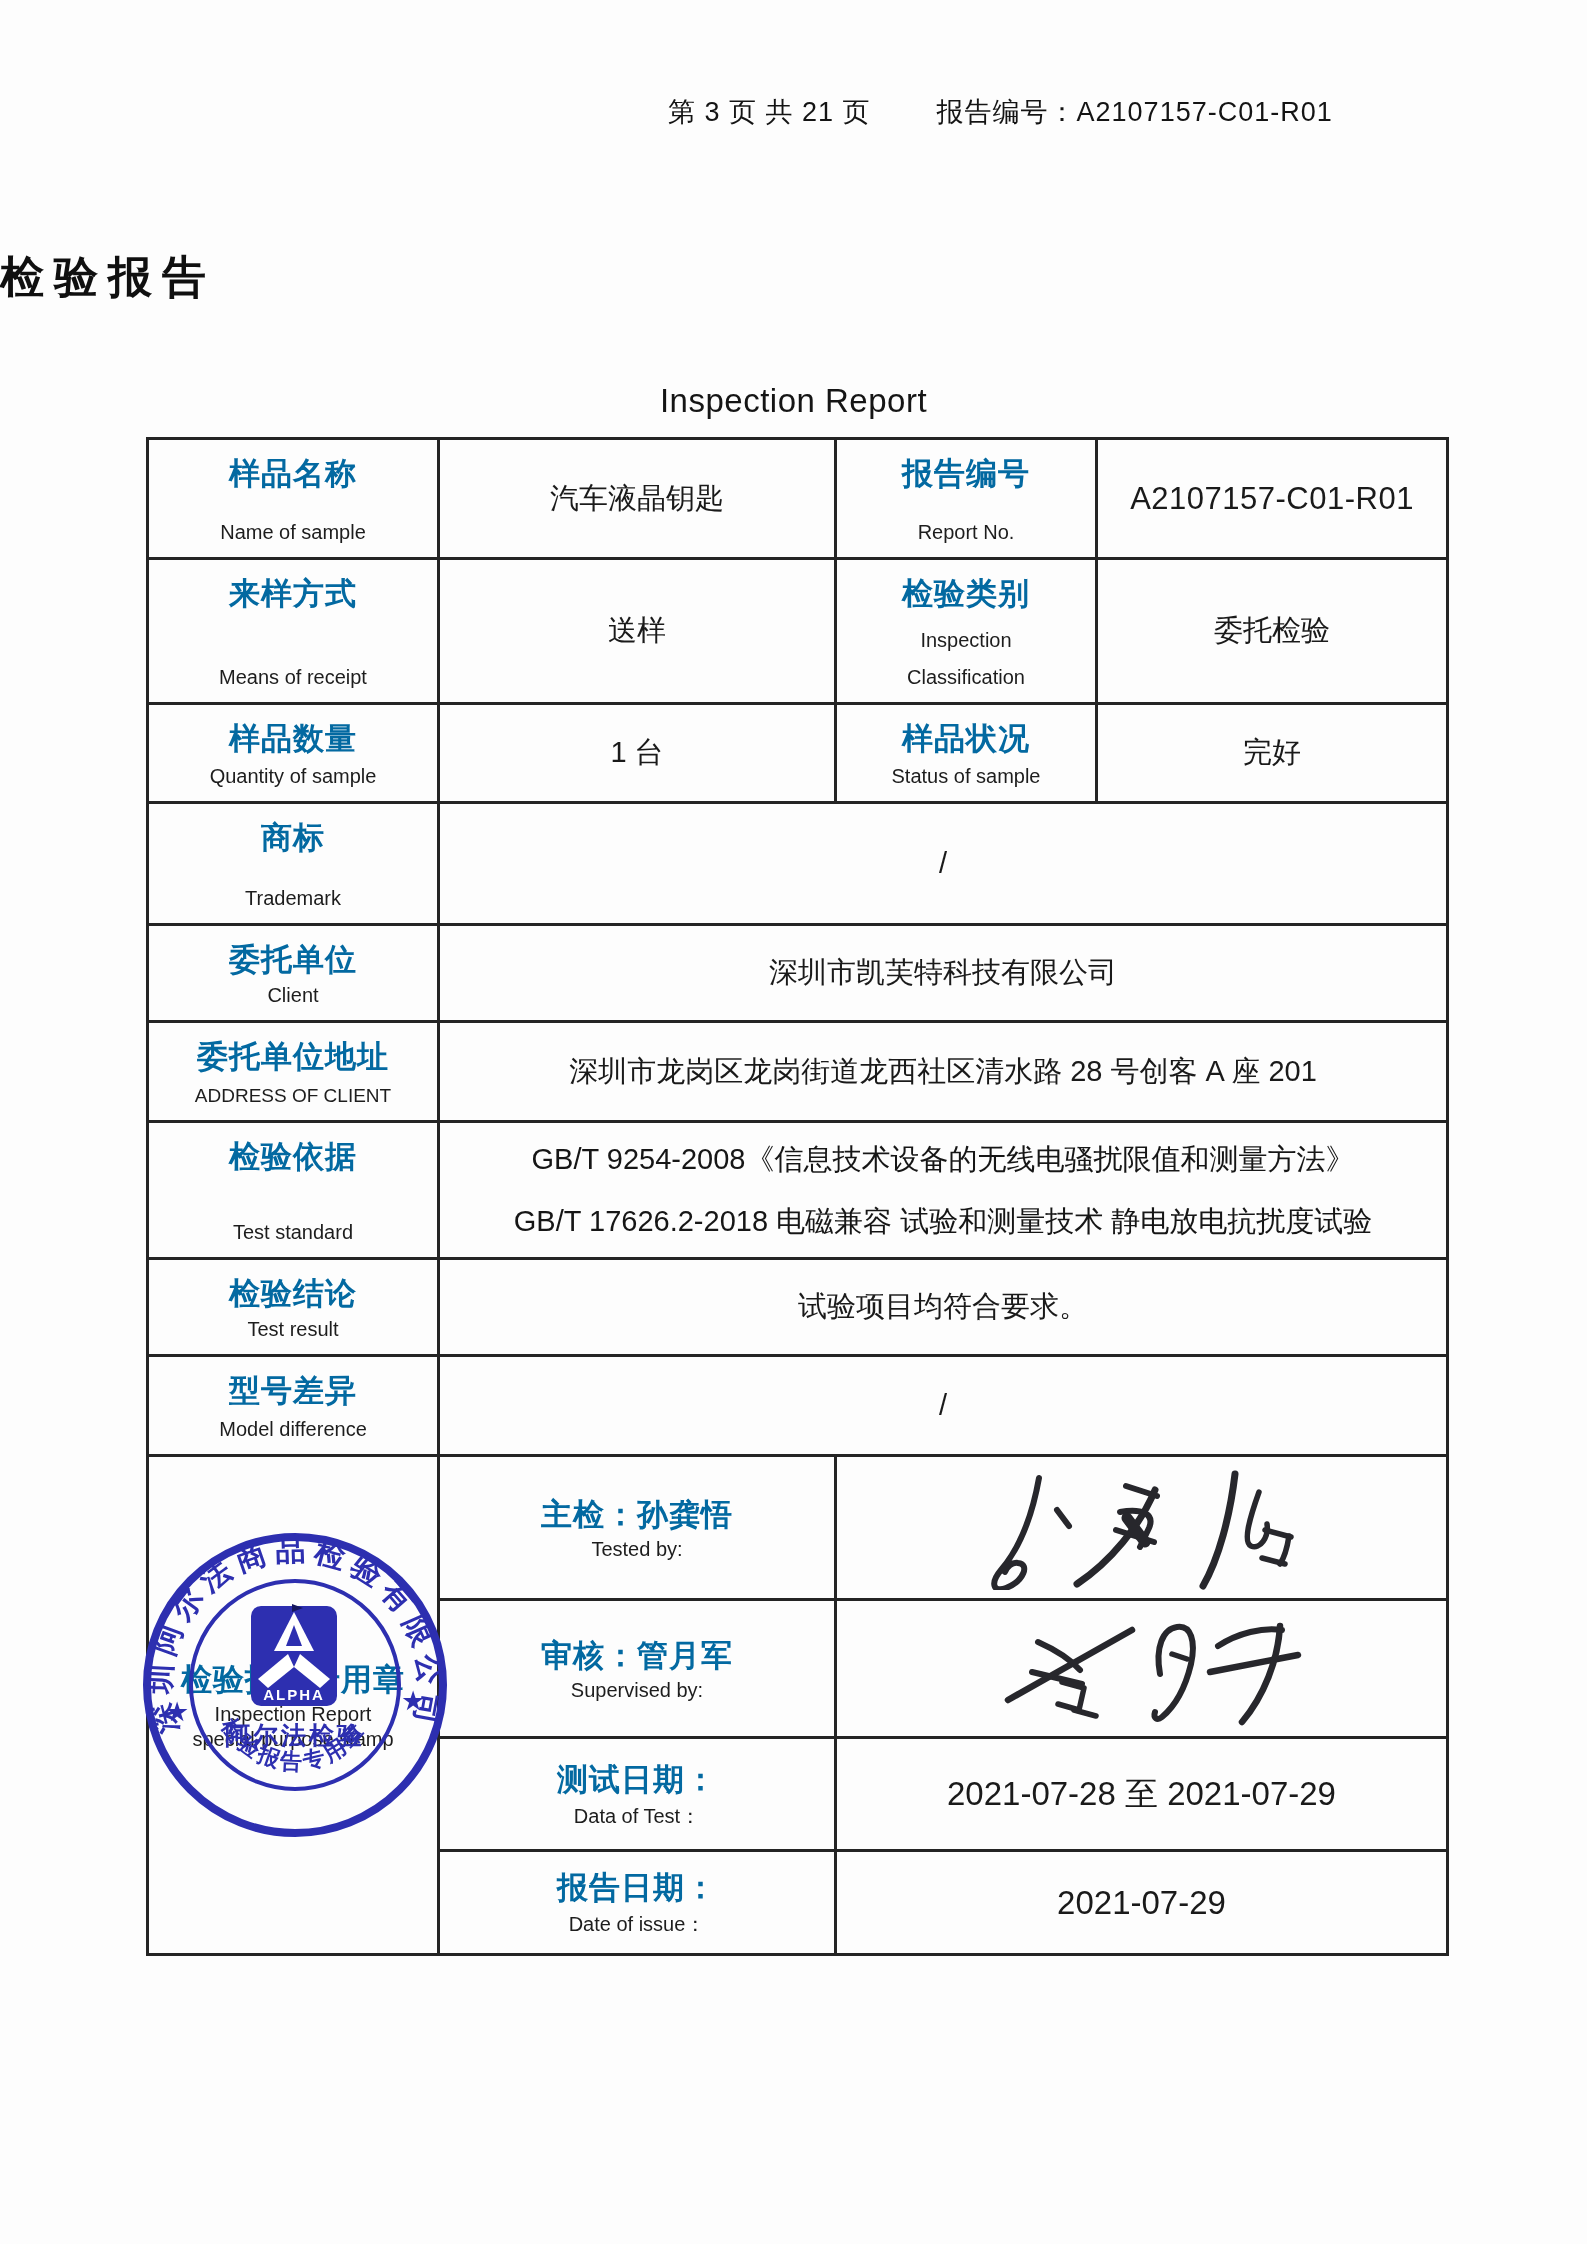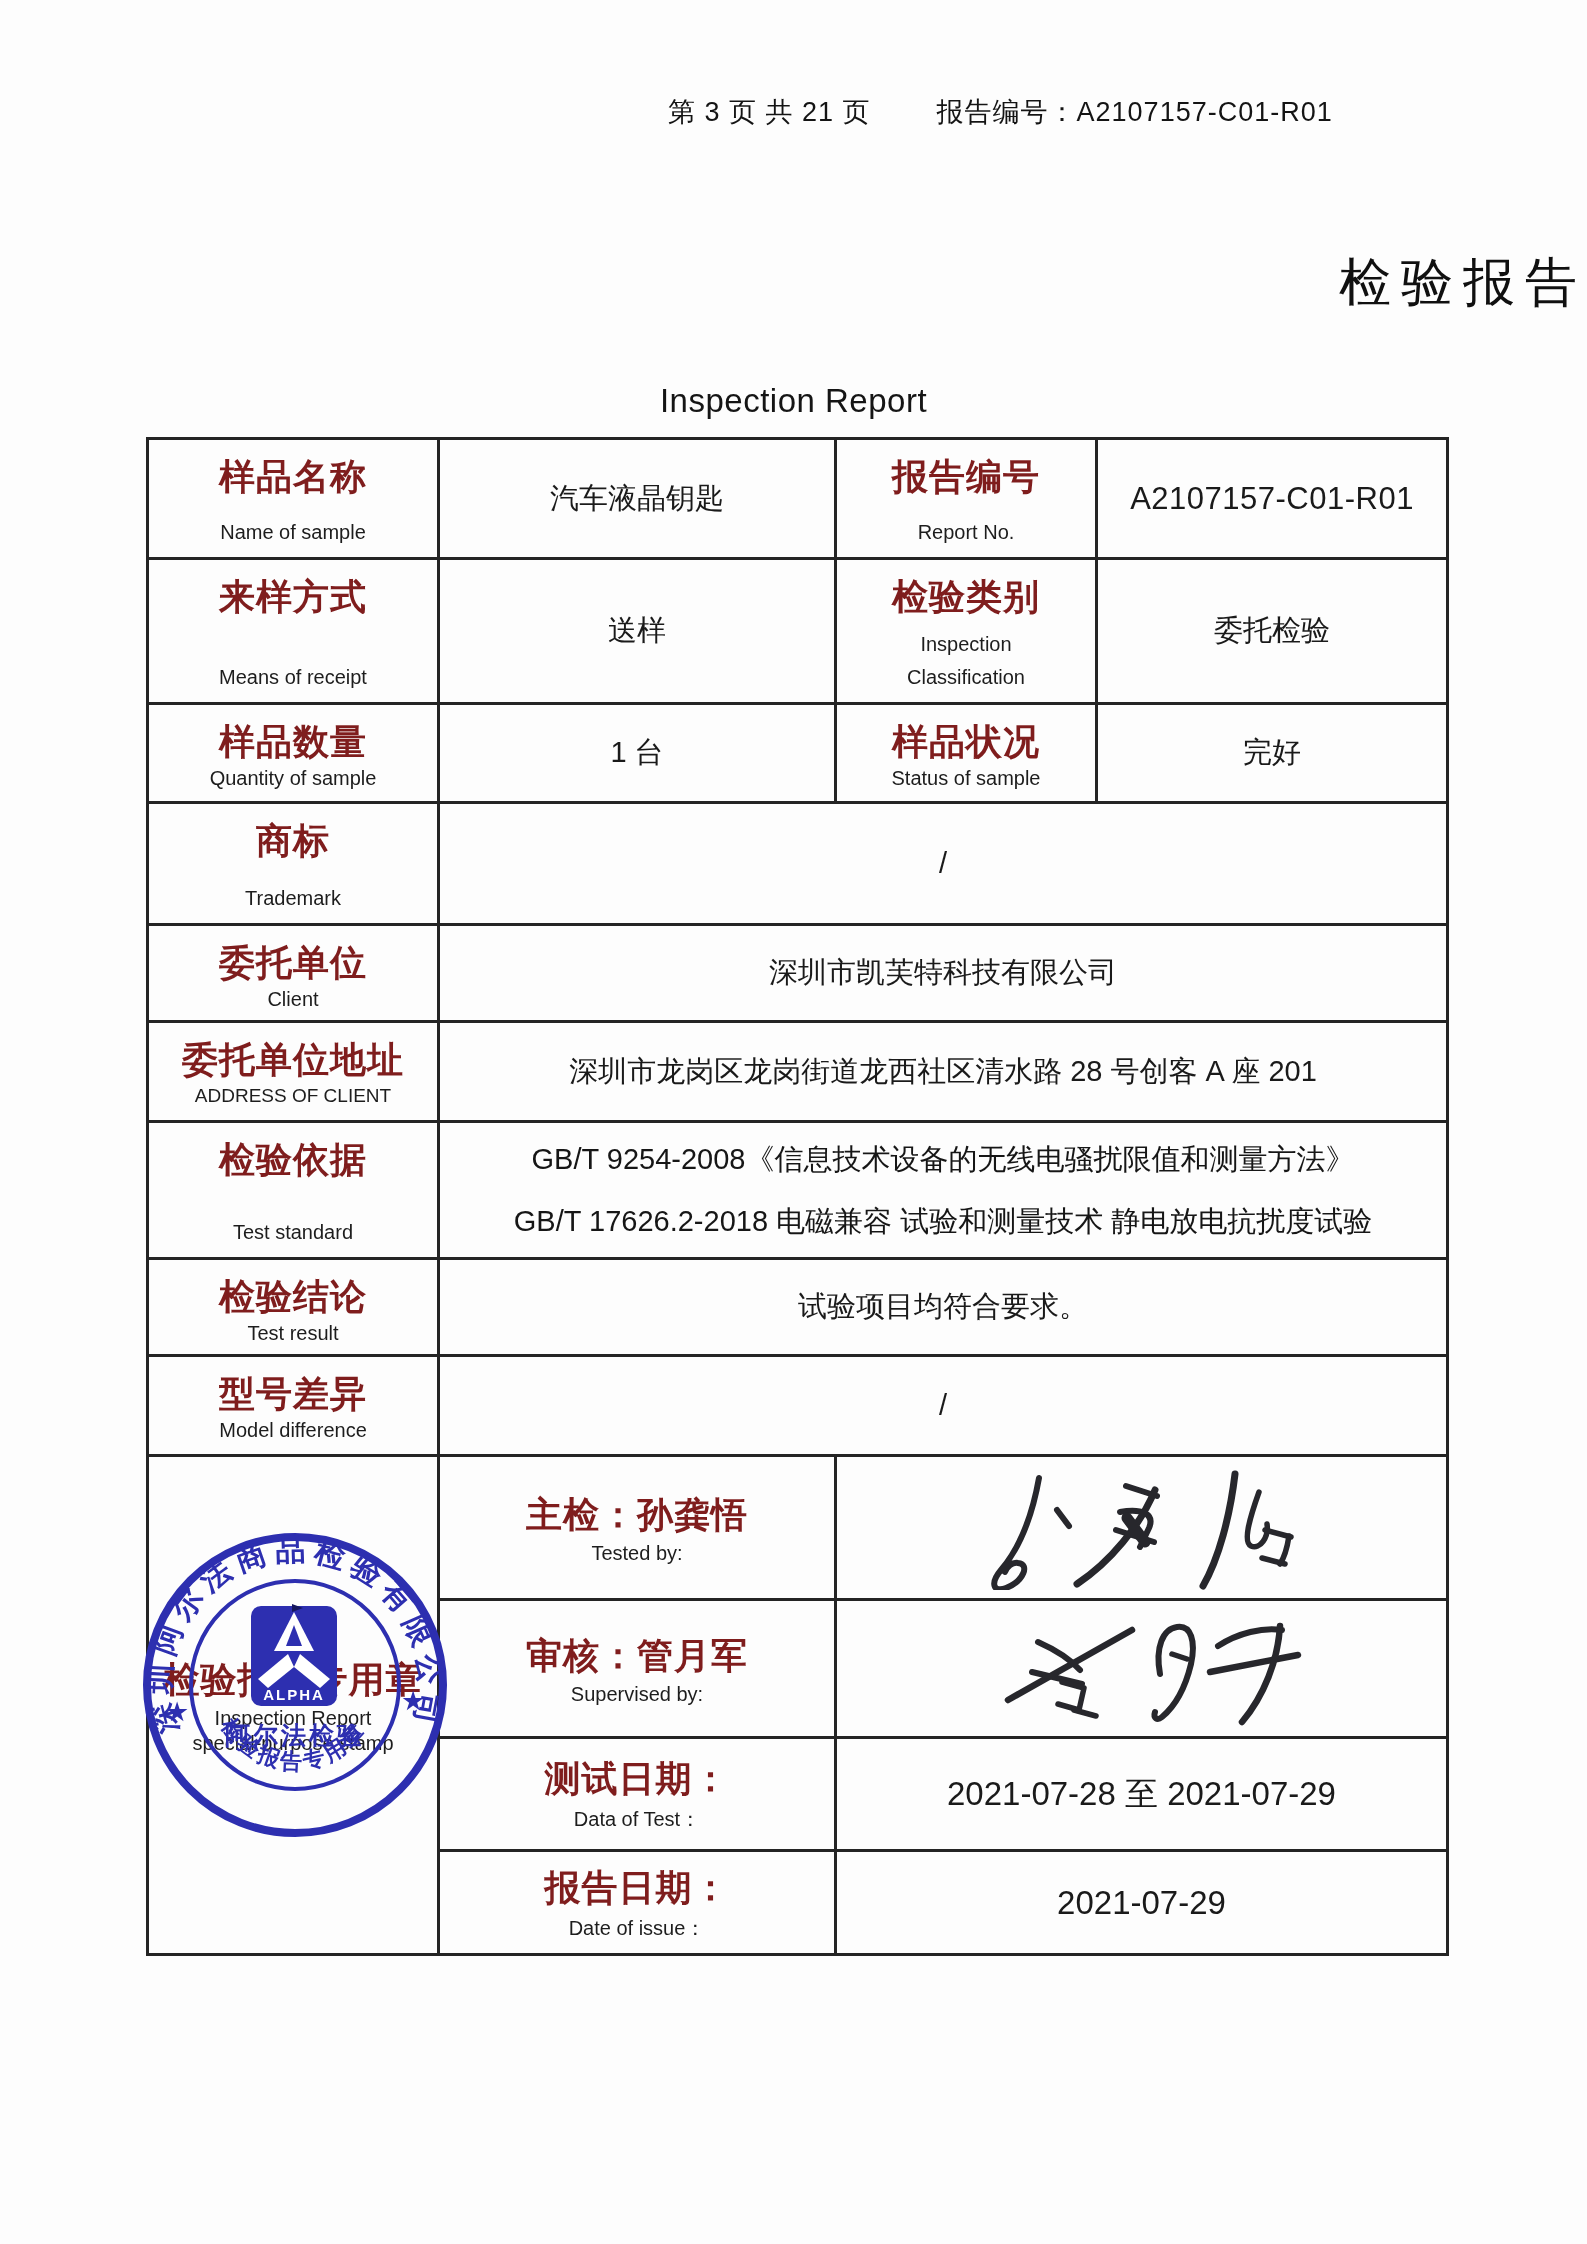--- a/index.html
+++ b/index.html
@@ -13,23 +13,23 @@
   }
   
   .header{
     position:absolute;top:94px;left:668px;
     display:flex;gap:66px;
     font-size:27px;letter-spacing:1px;color:#141414;
   }
   
   .title-zh{
     position:absolute;top:248px;left:0;width:100%;
-    text-align:right;
+    text-align:left;
     font-family:"Liberation Serif","DejaVu Serif",serif;
-    font-weight:normal;font-size:52px;letter-spacing:10px;color:#101010;
+    font-weight:bold;font-size:44px;letter-spacing:10px;color:#101010;
   }
   .title-en{
     position:absolute;top:382px;left:0;width:100%;
     text-align:center;font-size:33px;color:#151515;letter-spacing:0.5px;
   }
   
   table.report{
     position:absolute;left:146px;top:437px;
     width:1300px;border-collapse:collapse;table-layout:fixed;
     border:3px solid #242424;
@@ -42,21 +42,21 @@
   tr.r1{height:120px}tr.r2{height:145px}tr.r3{height:99px}
   tr.r4{height:122px}tr.r5{height:97px}tr.r6{height:100px}
   tr.r7{height:137px}tr.r8{height:97px}tr.r9{height:100px}
   tr.r10{height:144px}tr.r11{height:138px}tr.r12{height:113px}tr.r13{height:104px}
   .lbl{
     position:absolute;inset:0;
     display:flex;flex-direction:column;
     justify-content:space-between;align-items:center;
     padding:13px 4px;box-sizing:border-box;
   }
-  .lbl .zh{font-size:36px;font-weight:bold;color:#7f1d1d;letter-spacing:1px;}
+  .lbl .zh{font-size:31px;font-weight:bold;color:#0369a1;letter-spacing:1px;}
   .lbl .en{font-size:20px;color:#1d1d1d;}
   .lbl .en.caps{font-size:19px;}
   .lbl.center{justify-content:center;gap:2px;}
   .val{text-align:center;font-size:29px;color:#1a1a1a;margin-top:29px;}
   .val.big{font-size:31px;letter-spacing:0.5px;}
   .val.date{font-size:33px;}
   .std-line{text-align:center;font-size:29px;line-height:2.15;color:#161616;}
   .sig{display:flex;justify-content:center;align-items:center;height:100%;}
   
   .stamp{

